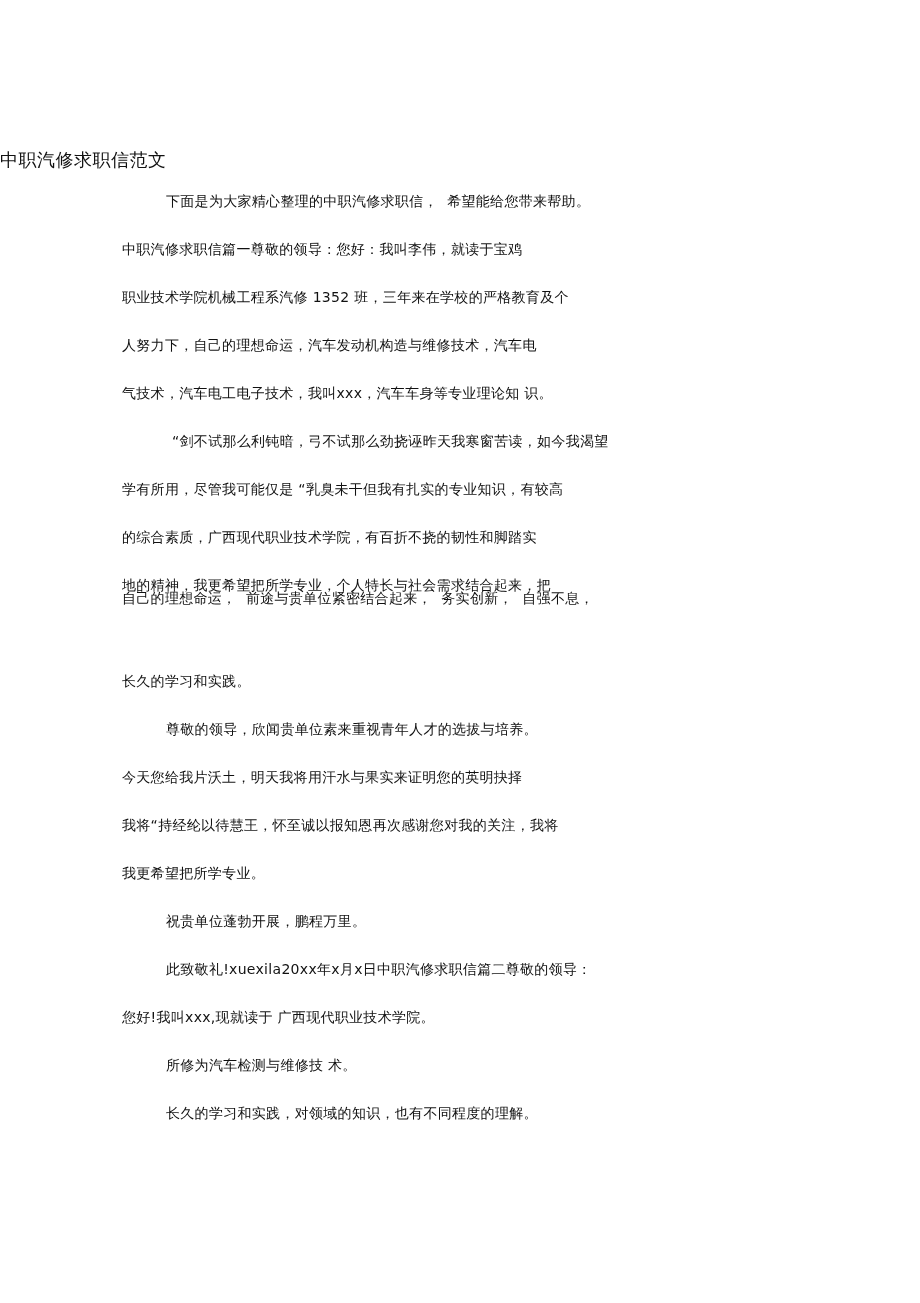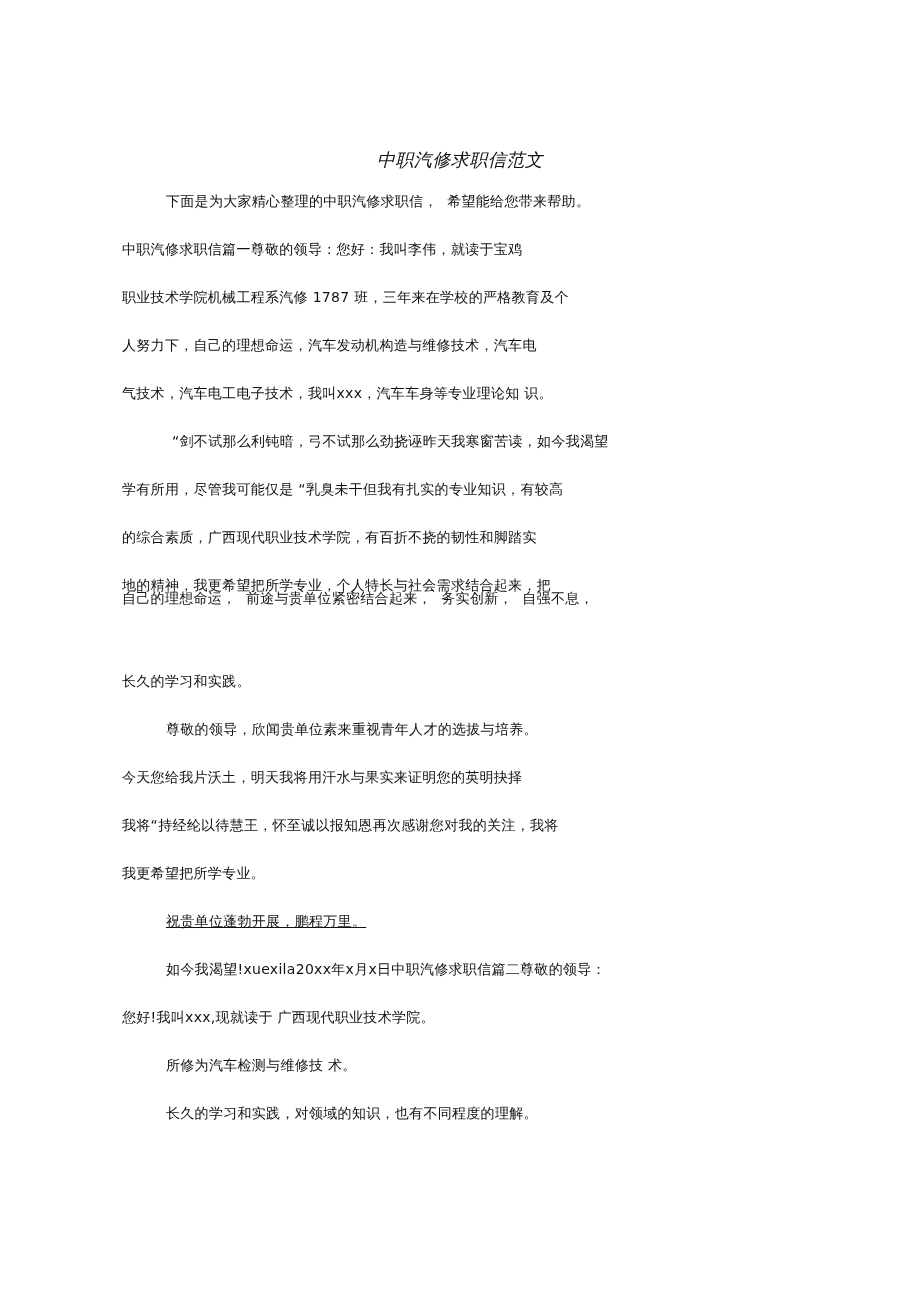--- a/index.html
+++ b/index.html
@@ -1,43 +1,43 @@
 <!DOCTYPE html>
 <html><head>
 <meta charset="utf-8">
 <style>
   html, body { margin:0; padding:0; background:#ffffff; }
   body { width:920px; height:1303px; position:relative; overflow:hidden;
          font-family:"DejaVu Sans", "Liberation Sans", sans-serif; color:#111; }
   .page { position:absolute; left:0; top:0; width:920px; height:1303px; }
-  .title { position:absolute; left:0; width:920px; top:148px; text-align:center; font-size:18px; letter-spacing:0.5px;font-style:italic; }
+  .title { position:absolute; left:0; width:920px; top:148px; font-size:18px; letter-spacing:0.5px; }
   .line { position:absolute; left:122px; font-size:14px; white-space:pre; letter-spacing:0.3px; }
   .indent { left:166px; }
   .indent2 { left:172px; }
 </style>
 </head>
 <body>
 
 <div class="page">
   <div class="title">中职汽修求职信范文</div>
   <div id="lines">
       <div class="line indent" style="top: 193px;">下面是为大家精心整理的中职汽修求职信，  希望能给您带来帮助。</div>
       <div class="line" style="top: 241px;">中职汽修求职信篇一尊敬的领导：您好：我叫李伟，就读于宝鸡</div>
-      <div class="line" style="top: 289px;">职业技术学院机械工程系汽修 1787 班，三年来在学校的严格教育及个</div>
+      <div class="line" style="top: 289px;">职业技术学院机械工程系汽修 1352 班，三年来在学校的严格教育及个</div>
       <div class="line" style="top: 337px;">人努力下，自己的理想命运，汽车发动机构造与维修技术，汽车电</div>
       <div class="line" style="top: 385px;">气技术，汽车电工电子技术，我叫xxx，汽车车身等专业理论知 识。</div>
       <div class="line indent2" style="top: 433px;">“剑不试那么利钝暗，弓不试那么劲挠诬昨天我寒窗苦读，如今我渴望</div>
       <div class="line" style="top: 481px;">学有所用，尽管我可能仅是 “乳臭未干但我有扎实的专业知识，有较高</div>
       <div class="line" style="top: 529px;">的综合素质，广西现代职业技术学院，有百折不挠的韧性和脚踏实</div>
       <div class="line" style="top: 577px;">地的精神，我更希望把所学专业，个人特长与社会需求结合起来，把</div>
       <div class="line" style="top: 590px;">自己的理想命运，  前途与贵单位紧密结合起来，  务实创新，  自强不息，</div>
       <div class="line" style="top: 673px;">长久的学习和实践。</div>
       <div class="line indent" style="top: 721px;">尊敬的领导，欣闻贵单位素来重视青年人才的选拔与培养。</div>
       <div class="line" style="top: 769px;">今天您给我片沃土，明天我将用汗水与果实来证明您的英明抉择</div>
       <div class="line" style="top: 817px;">我将“持经纶以待慧王，怀至诚以报知恩再次感谢您对我的关注，我将</div>
       <div class="line" style="top: 865px;">我更希望把所学专业。</div>
-      <div class="line indent" style="top: 913px; text-decoration: underline;">祝贵单位蓬勃开展，鹏程万里。</div>
-      <div class="line indent" style="top: 961px;">如今我渴望!xuexila20xx年x月x日中职汽修求职信篇二尊敬的领导：</div>
+      <div class="line indent" style="top: 913px;">祝贵单位蓬勃开展，鹏程万里。</div>
+      <div class="line indent" style="top: 961px;">此致敬礼!xuexila20xx年x月x日中职汽修求职信篇二尊敬的领导：</div>
       <div class="line" style="top: 1009px;">您好!我叫xxx,现就读于 广西现代职业技术学院。</div>
       <div class="line indent" style="top: 1057px;">所修为汽车检测与维修技 术。</div>
       <div class="line indent" style="top: 1105px;">长久的学习和实践，对领域的知识，也有不同程度的理解。</div>
     </div>
 </div>
 
 </body></html>

